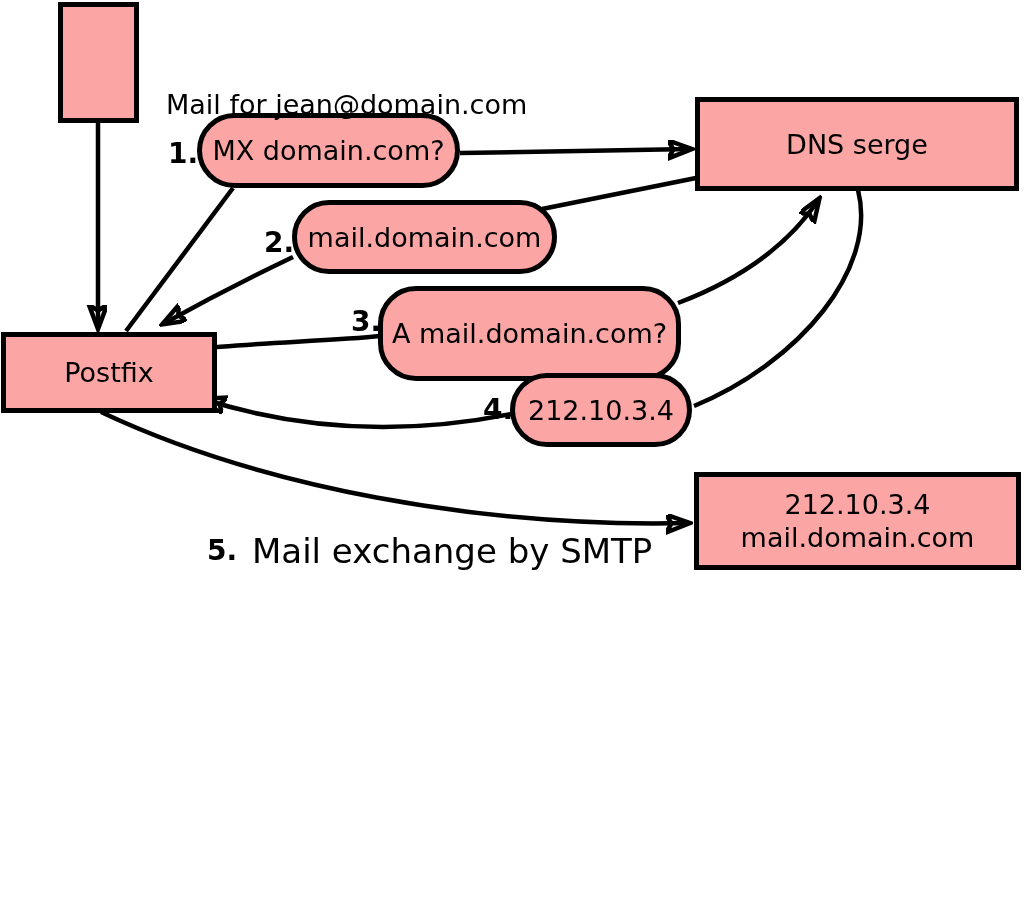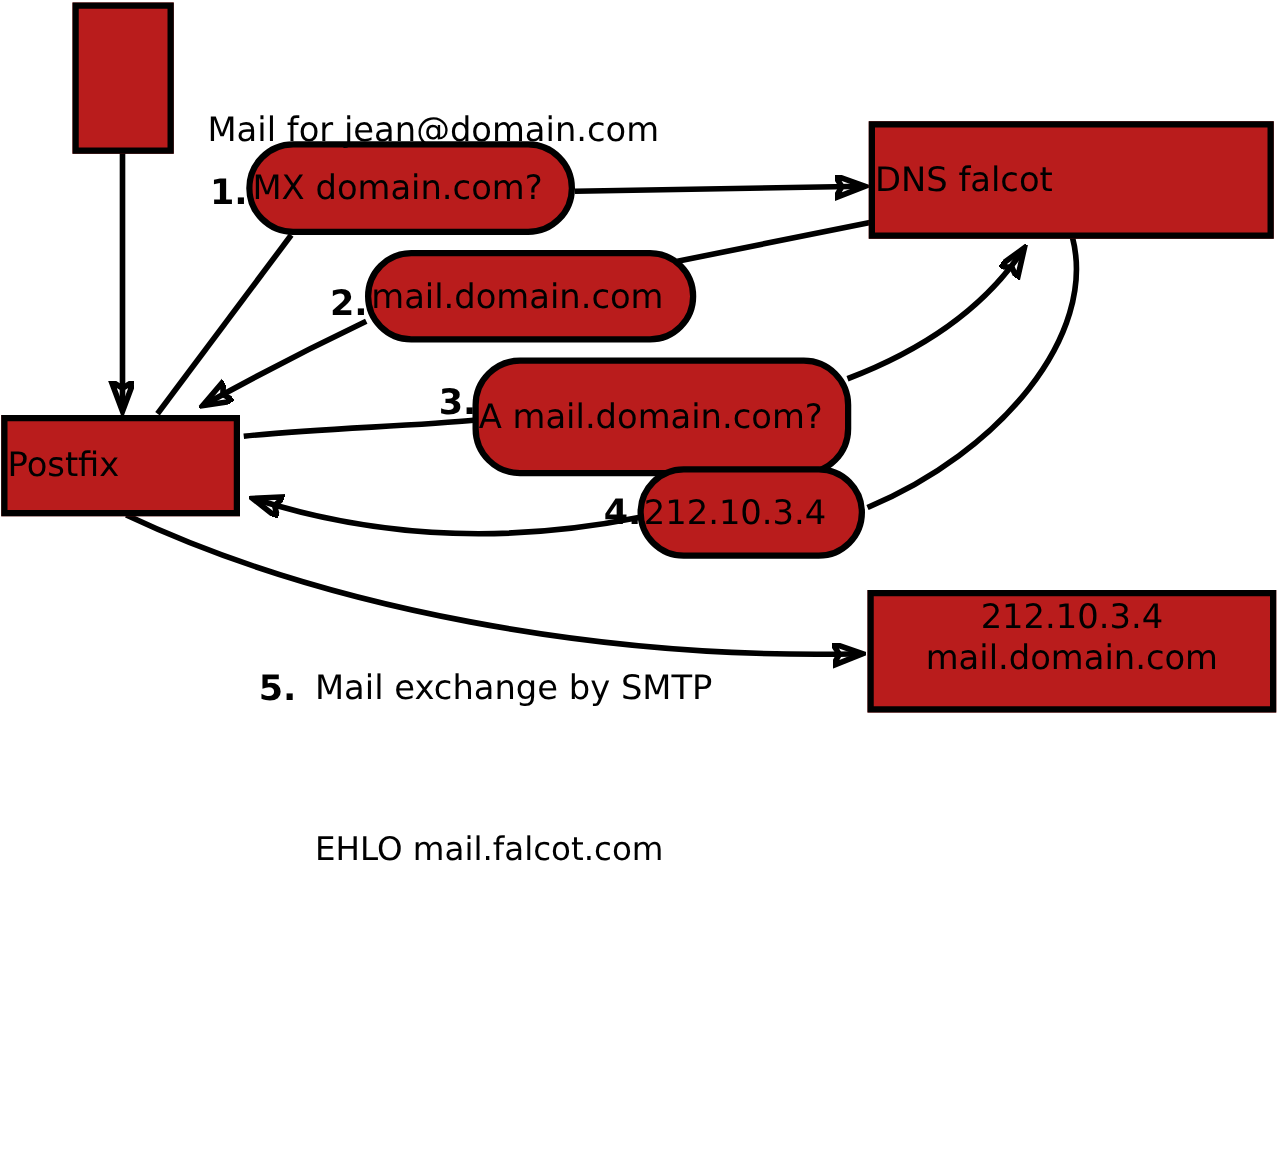--- a/index.html
+++ b/index.html
@@ -10,39 +10,39 @@
     color:#000000;
     font-family:"DejaVu Sans","Liberation Sans",sans-serif;
     overflow:hidden;
   }
   svg.connectors{position:absolute;left:0;top:0;width:1024px;height:919px;}
   svg.connectors path{stroke:#000000;stroke-width:4.5;fill:none;}
   .node{
     position:absolute;
     box-sizing:border-box;
     border:5px solid #000000;
-    background:#b91c1c;
-    display:flex;align-items:center;
+    background:#fca5a5;
+    display:flex;align-items:center;justify-content:center;
     font-size:27px;line-height:33px;
     text-align:center;
   }
   .pill{border-radius:38px;}
   .twoline{flex-direction:column;}
   .step-num{
     position:absolute;
     font-weight:bold;
     font-size:28px;line-height:28px;
   }
   .note{
     position:absolute;
     font-size:27px;line-height:30px;
   }
   .step5-label{
     position:absolute;
-    font-size:27px;line-height:30px;
+    font-size:34px;line-height:30px;
   }
   .smtp{
     position:absolute;
     left:252px;top:599px;
     font-size:26px;line-height:32.4px;
     white-space:pre;
   }
   .smtp-line{height:32.4px;}
 </style>
 </head>
@@ -63,26 +63,26 @@
     <path d="M293 257 Q228 288 163 324" marker-end="url(#arrowhead)"></path>
     <path d="M195 349 C250 343 330 341 381 336"></path>
     <path d="M678 303 Q775 266 819 199" marker-end="url(#arrowhead)"></path>
     <path d="M858 190 C878 268 800 362 694 406"></path>
     <path d="M511 414 Q350 446 203 399" marker-end="url(#arrowhead)"></path>
     <path d="M101 412 C260 487 480 528 689 523" marker-end="url(#arrowhead)"></path>
   </svg>
 
   <div class="node" style="left:58px;top:2px;width:81px;height:121px;"></div>
 
-  <div class="node" style="left:1px;top:332px;width:191px;height:81px;">
+  <div class="node" style="left:1px;top:332px;width:216px;height:81px;">
     <span>Postfix</span>
   </div>
 
   <div class="node" style="left:695px;top:97px;width:324px;height:94px;">
-    <span>DNS falcot</span>
+    <span>DNS serge</span>
   </div>
 
   <div class="node twoline" style="left:694px;top:472px;width:327px;height:98px;">
     <span>212.10.3.4</span>
     <span>mail.domain.com</span>
   </div>
 
   <div class="node pill" style="left:197px;top:113px;width:263px;height:75px;">
     <span>MX domain.com?</span>
   </div>
@@ -103,21 +103,20 @@
   <div class="step-num" style="left:264px;top:229px;">2.</div>
   <div class="step-num" style="left:351px;top:308px;">3.</div>
   <div class="step-num" style="left:483px;top:396px;">4.</div>
   <div class="step-num" style="left:207px;top:537px;">5.</div>
 
   <div class="note" style="left:166px;top:45px;margin-top:45px;">Mail for jean@domain.com</div>
 
   <div class="step5-label" style="left:252px;top:536px;">Mail exchange by SMTP</div>
 
   <div class="smtp">
-    <div class="smtp-line">EHLO mail.falcot.com</div>
     
     
     
     
     
     
     
   </div>
 
 </div>

